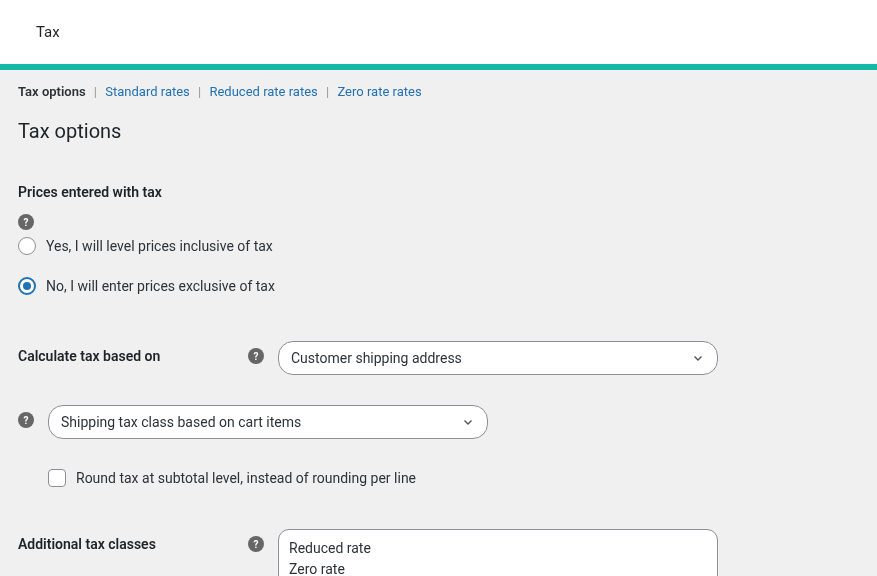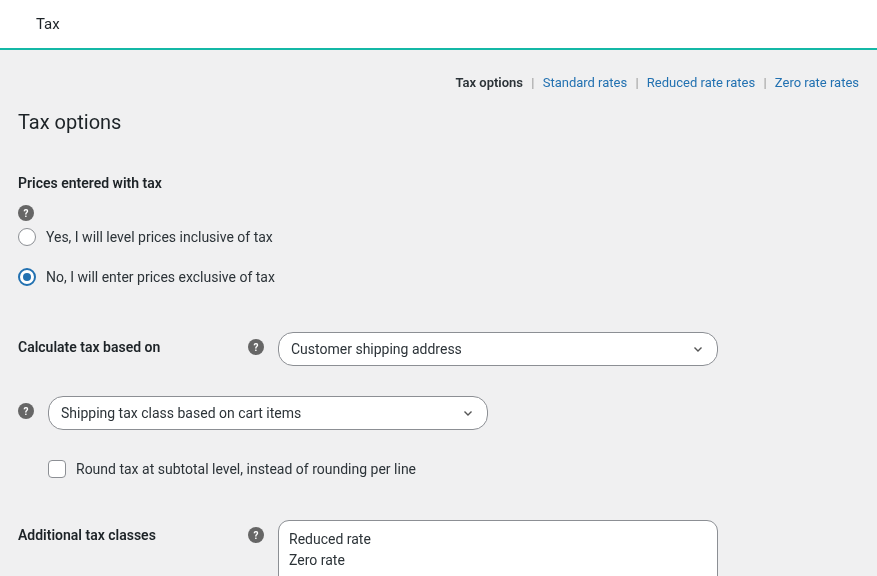--- a/index.html
+++ b/index.html
@@ -8,35 +8,34 @@
       font-size: 13px;
       color: #2c3338;
       background: #f0f0f1;
       width: 877px;
       height: 576px;
       overflow: hidden;
     }
     .header {
       background: #fff;
       padding: 0 0 0 36px;
-      height: 48px;
+      height: 64px;
       display: flex;
       align-items: center;
     }
     .header-title {
       font-size: 15px;
       font-weight: 400;
       color: #1d2327;
     }
     .subnav {
       background: #f0f0f1;
-      border-top: 2px solid #14b8a6;
-      padding: 25px 18px 0 18px;
+      border-top: 6px solid #14b8a6;
+      padding: 14px 18px 0 18px;
       font-size: 13px;
-      text-align: right;
     }
     .subnav-link {
       color: #2271b1;
       text-decoration: none;
       font-size: 13px;
     }
     .subnav-link.active {
       color: #2c3338;
       font-weight: 600;
     }

